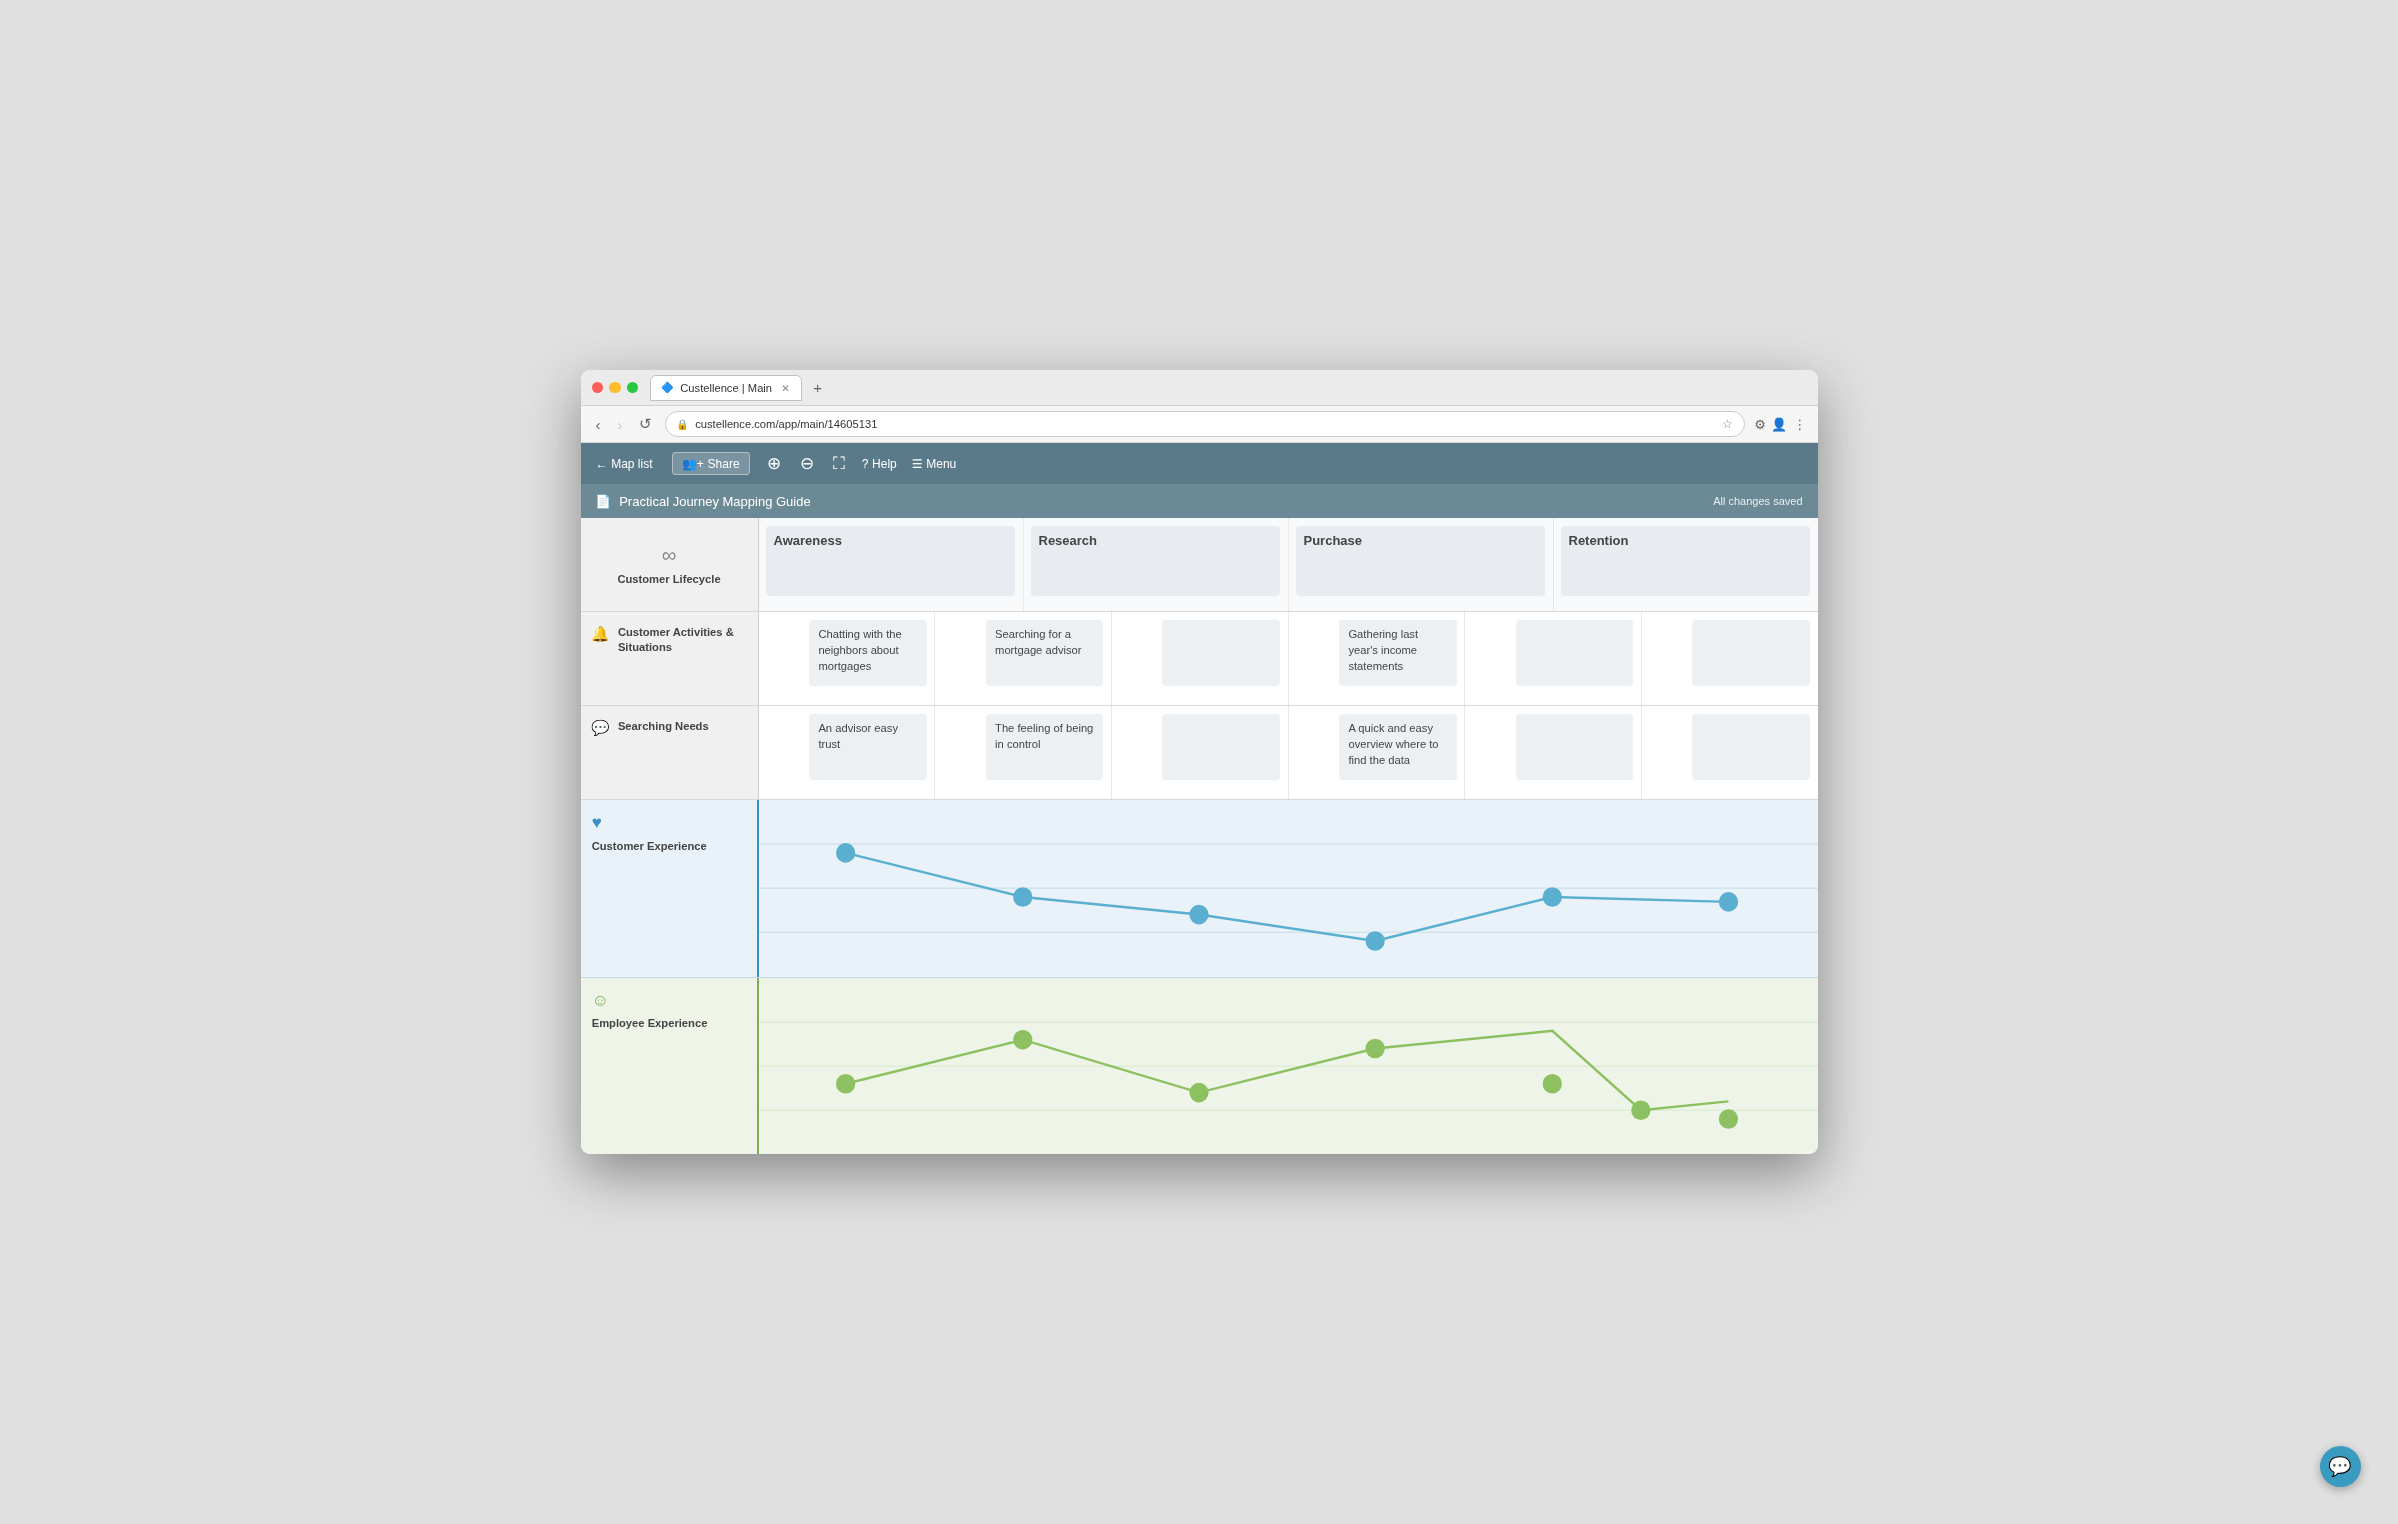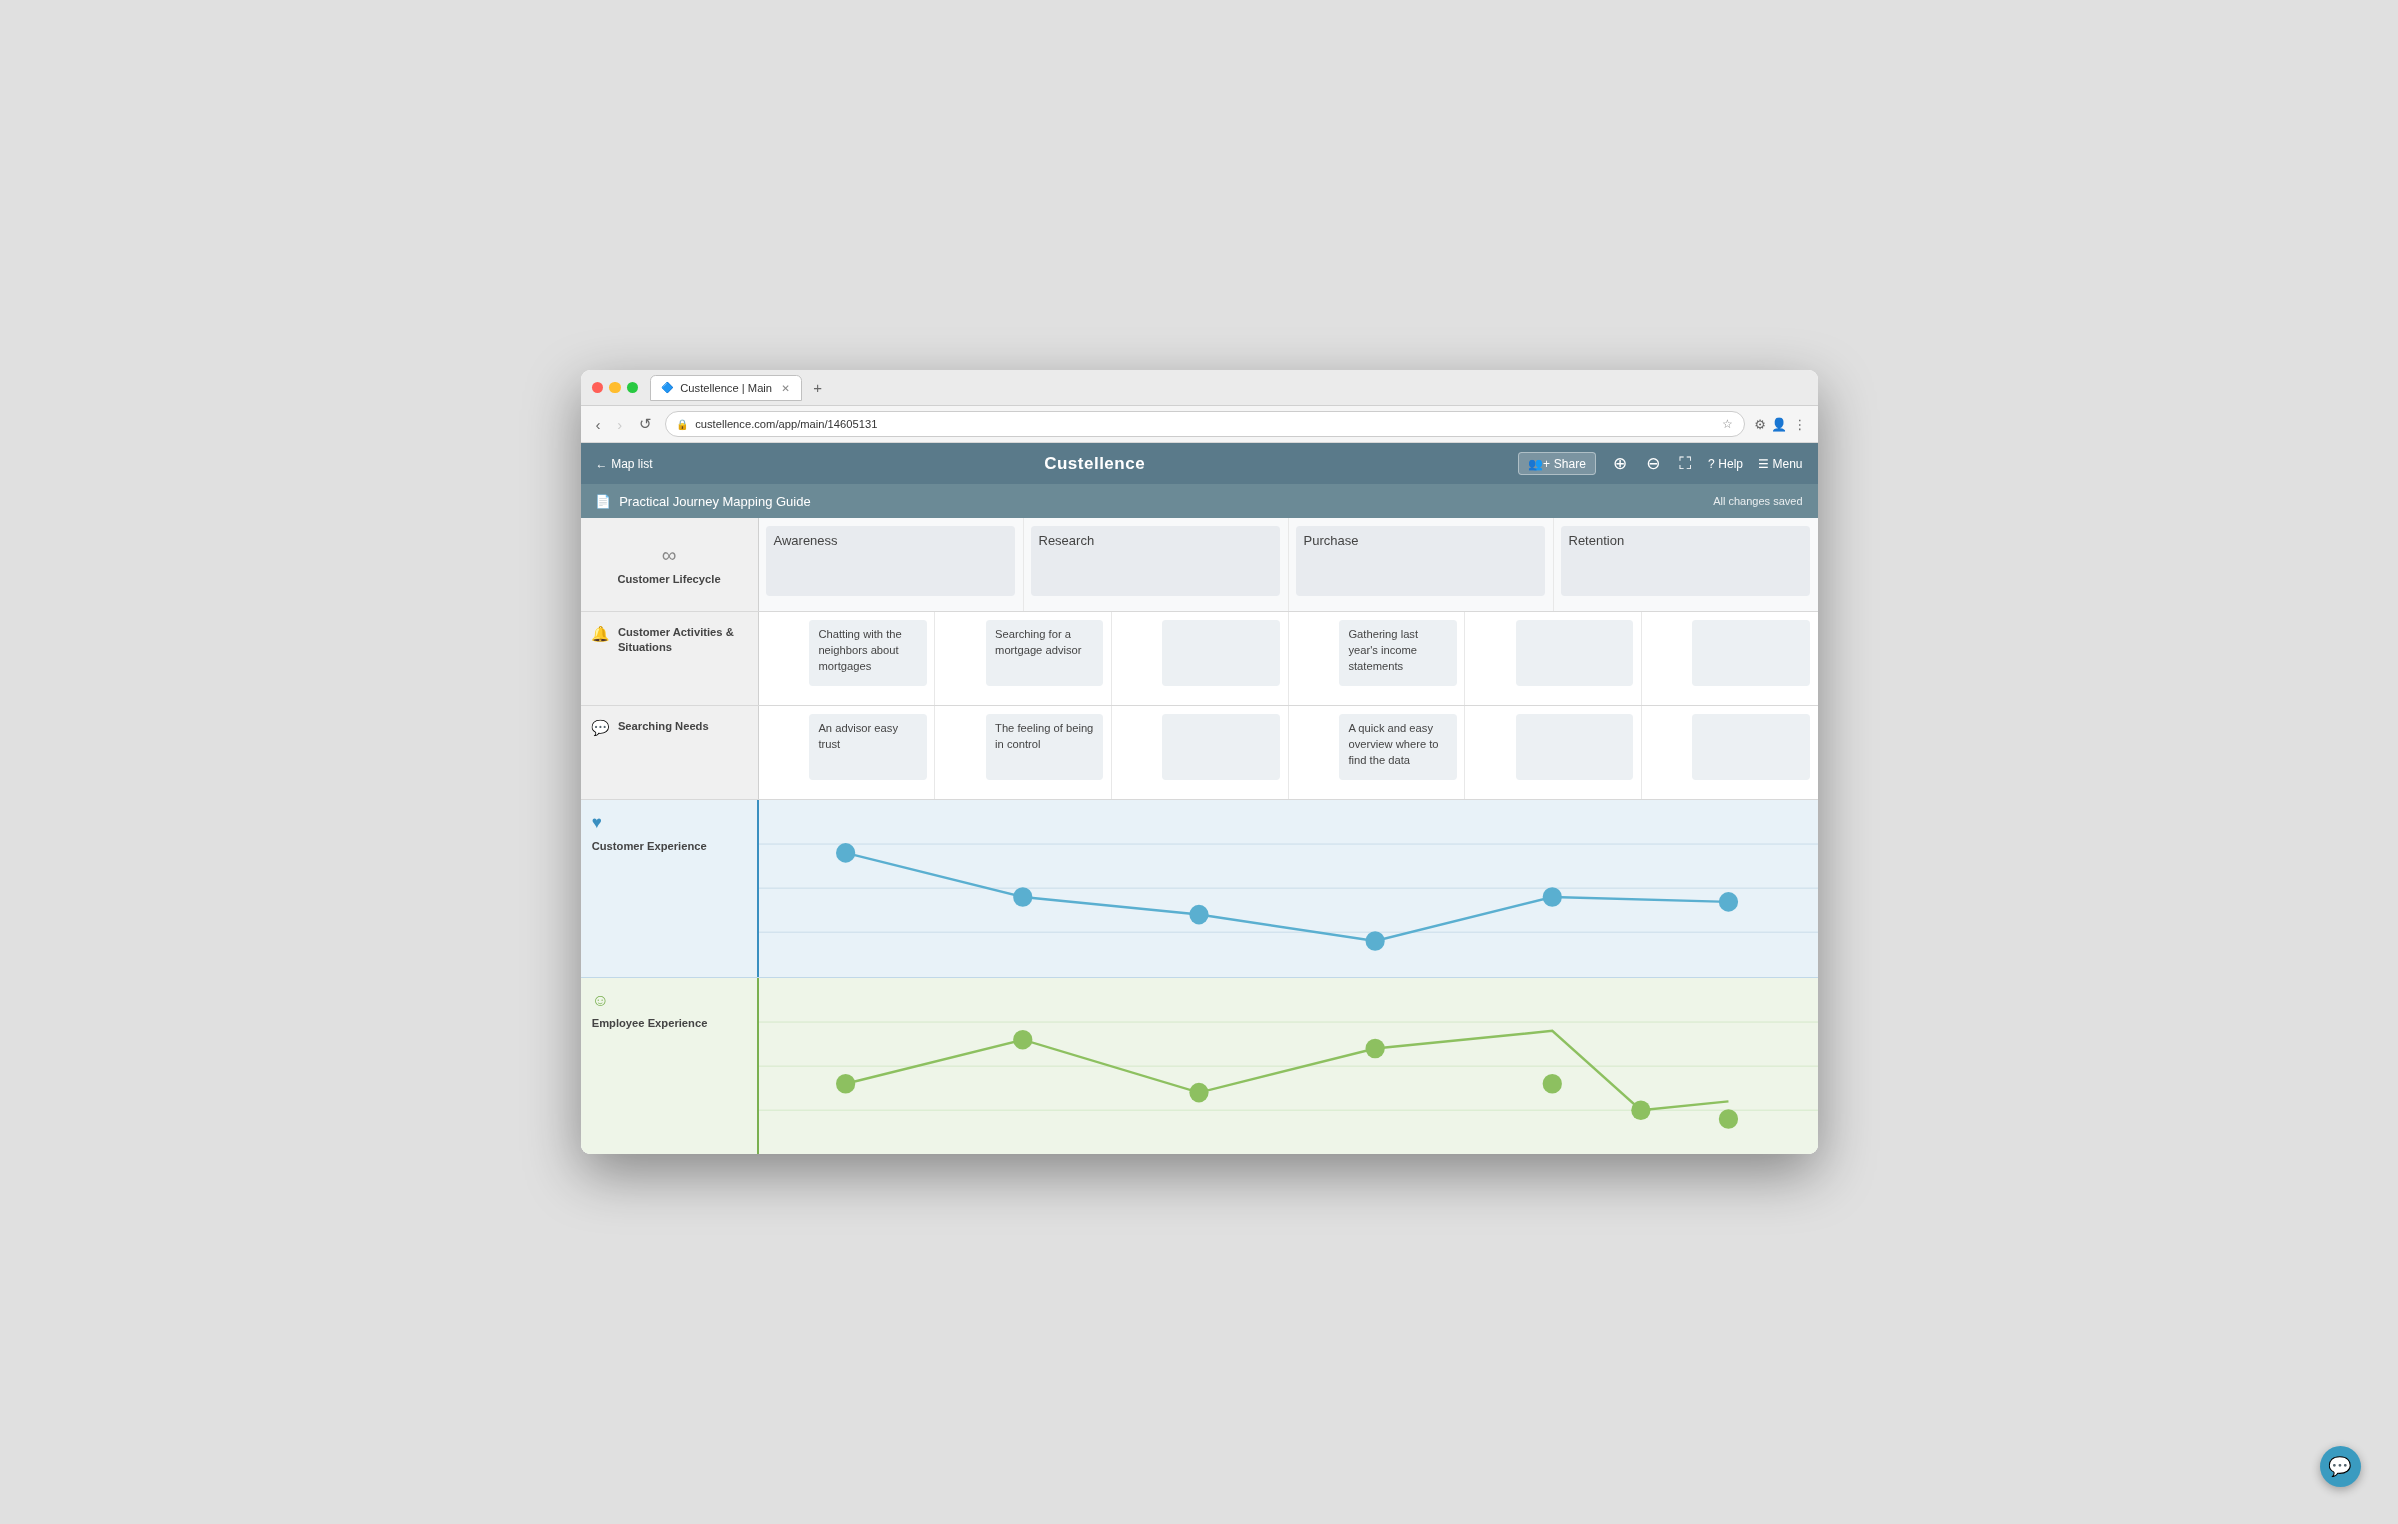--- a/index.html
+++ b/index.html
@@ -310,21 +310,21 @@
     }
     .lifecycle-cell:last-child { border-right: none; }
     .lifecycle-card {
       background: #e8ebef;
       border-radius: 3.7px;
       min-height: 70px;
       display: flex;
       align-items: flex-start;
       padding: 7.5px;
       font-size: 13px;
-      font-weight: 400;
+      font-weight: 700;
       color: #444;
     }
     .infinity-icon { font-size: 20.6px; color: #888; }
   </style>
 </head>
 <body>
 
 <div class="window">
 
   <div class="titlebar">
@@ -359,21 +359,20 @@
       <span>👤</span>
       <span>⋮</span>
     </div>
   </div>
 
   <div class="app-nav">
     <div class="nav-back">
       <span>←</span>
       <span>Map list</span>
     </div>
-    <div class="nav-title">Custellence</div>
     <div class="nav-actions">
       <button class="share-btn">
         <span>👥+</span>
         <span>Share</span>
       </button>
       <button class="nav-icon-btn">⊕</button>
       <button class="nav-icon-btn">⊖</button>
       <button class="nav-icon-btn">⛶</button>
       <div class="help-btn">
         <span>?</span>

